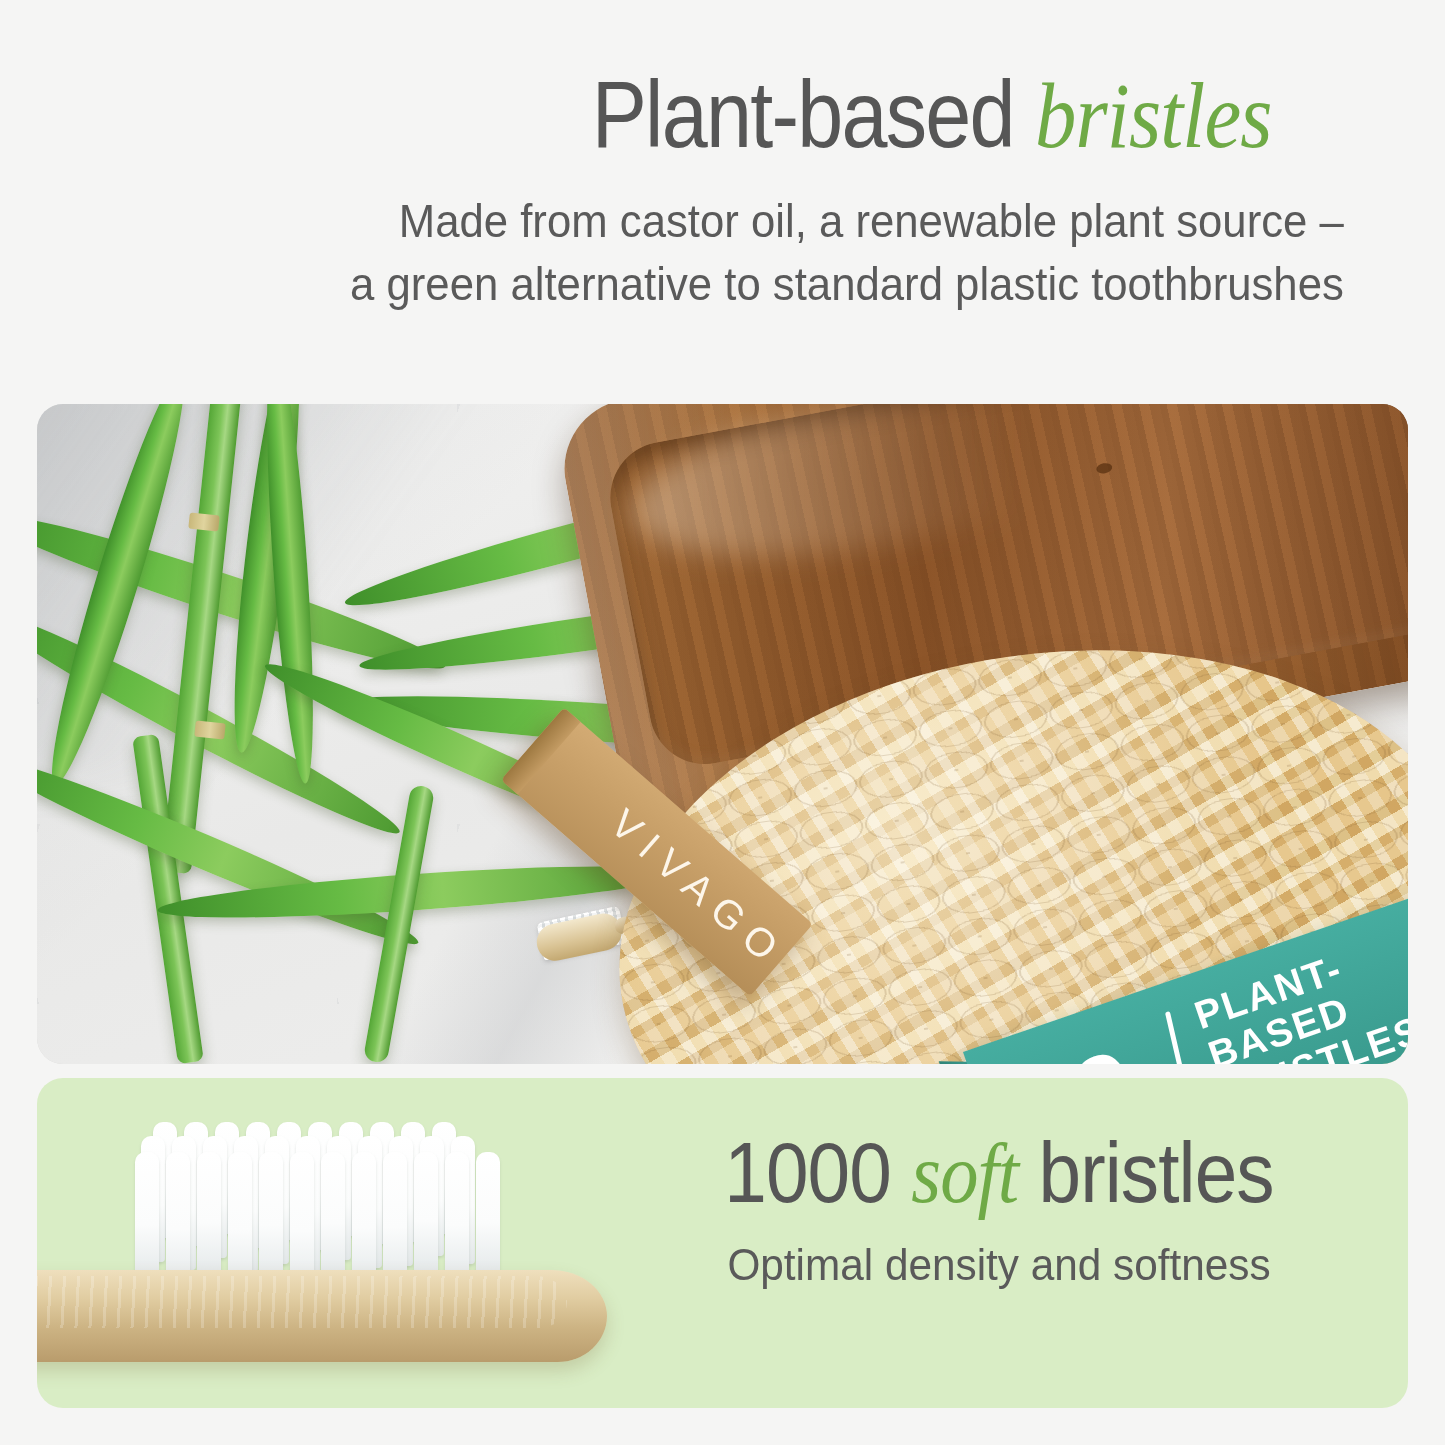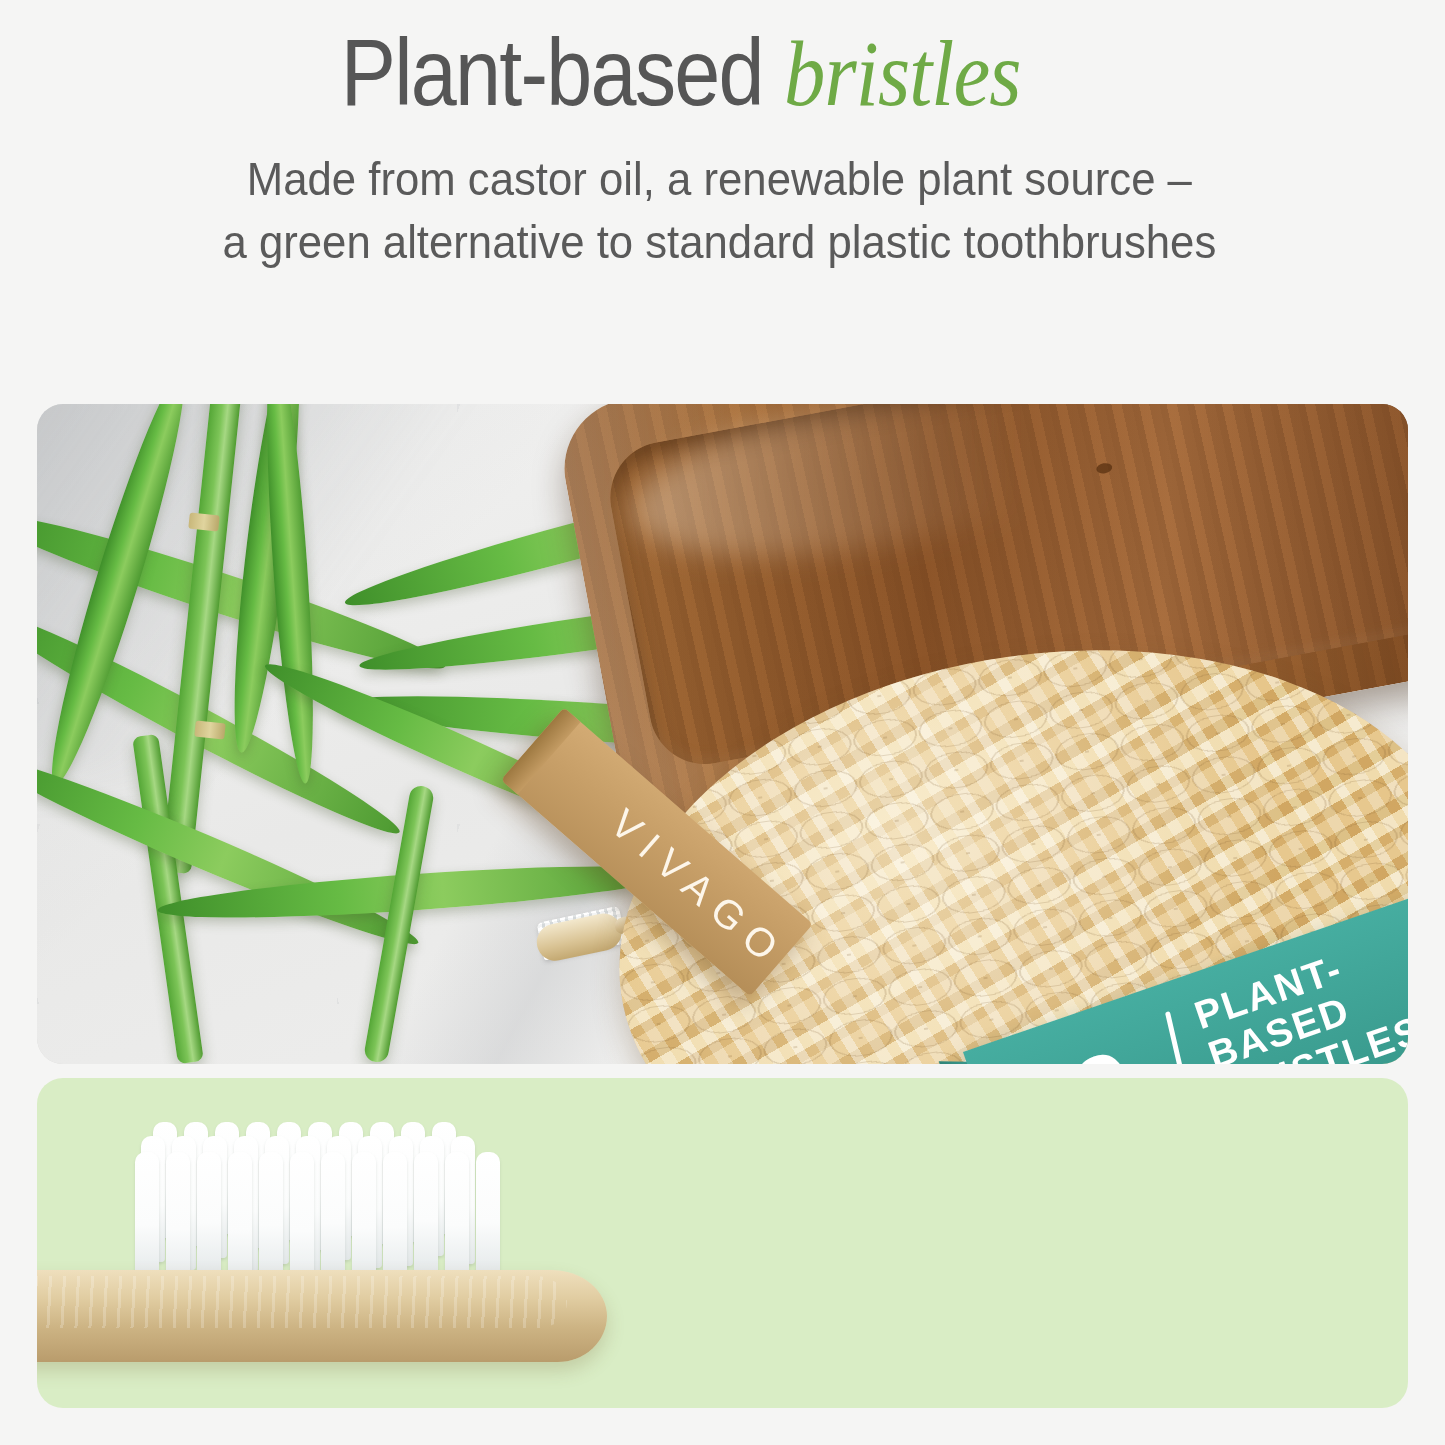--- a/index.html
+++ b/index.html
@@ -5,21 +5,21 @@
   * { margin:0; padding:0; box-sizing:border-box; }
   html,body { width:1445px; height:1445px; }
   body {
     background:#f5f5f4;
     font-family:"Liberation Sans", sans-serif;
     overflow:hidden;
     position:relative;
   }
 
   
-  .header { padding:26px 0 0 0; text-align:center; }
+  .header { padding:68px 0 0 0; text-align:right; }
   .headline {
     font-size:94px;
     line-height:1.0;
     font-weight:400;
     color:#565656;
     padding-left:102px;
     letter-spacing:-2px;
     white-space:nowrap;
     font-stretch:condensed;
     transform:scaleX(0.88);
@@ -435,13 +435,17 @@
           <div class="tuft" style="height:138px"></div>
         <div class="tuft" style="height:136px"></div>
           <div class="tuft" style="height:126px"></div>
         <div class="tuft" style="height:134px"></div>
           <div class="tuft" style="height:128px"></div>
       </div>
     </div>
     <div class="bb-handle"></div>
   </div>
 
+  <div class="panel-text">
+    <div class="panel-headline"><span>1000 </span><span class="accent">soft</span><span> bristles</span></div>
+    <div class="panel-sub">Optimal density and softness</div>
+  </div>
 </div>
 
 </body></html>

